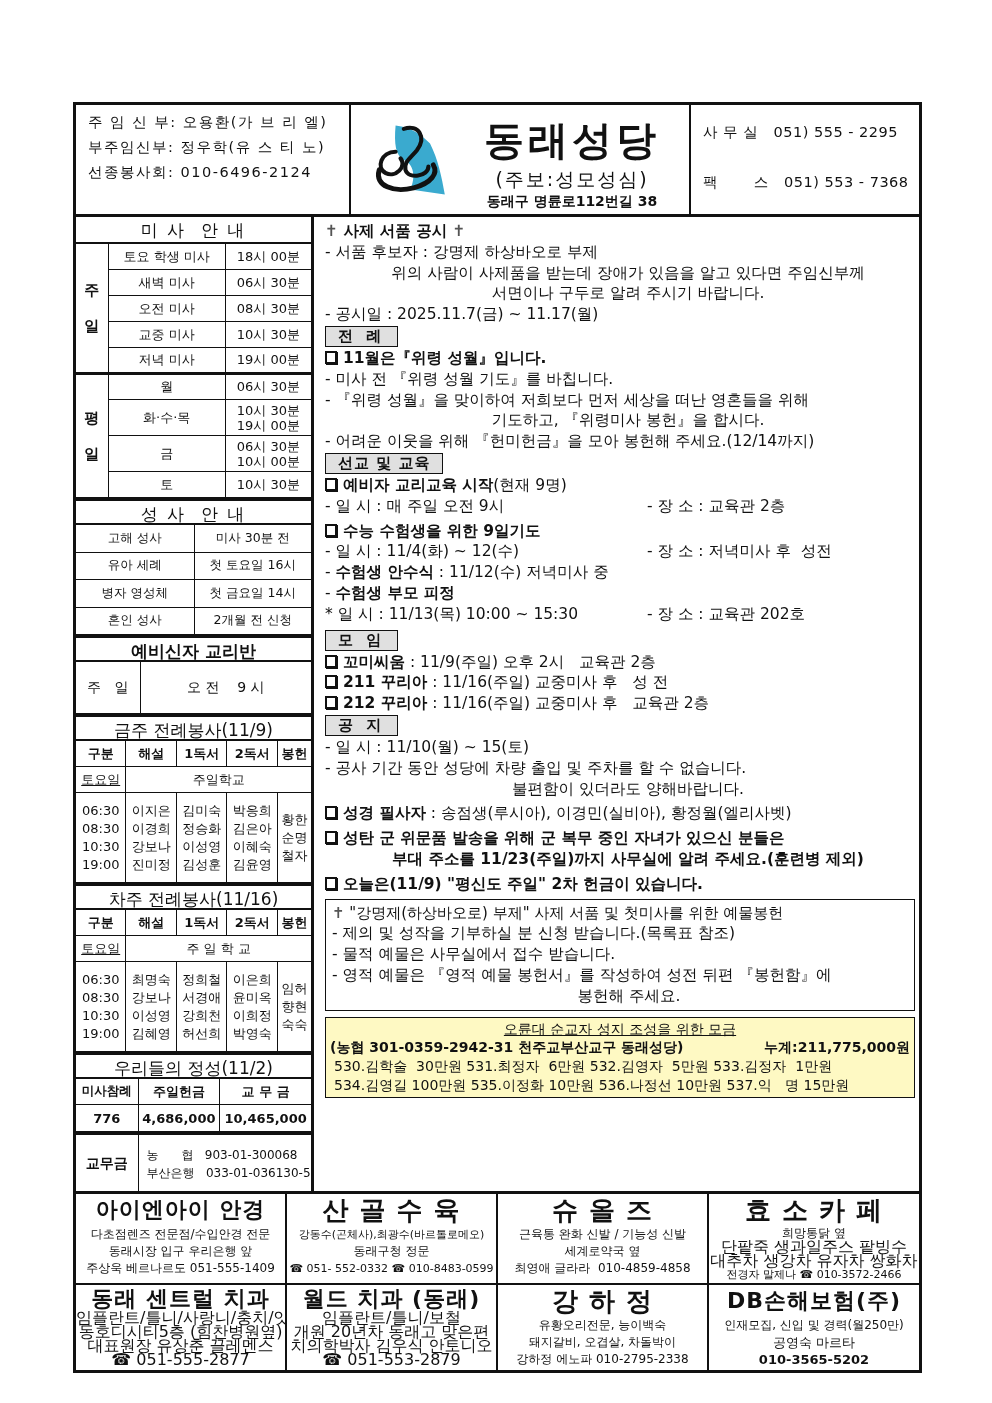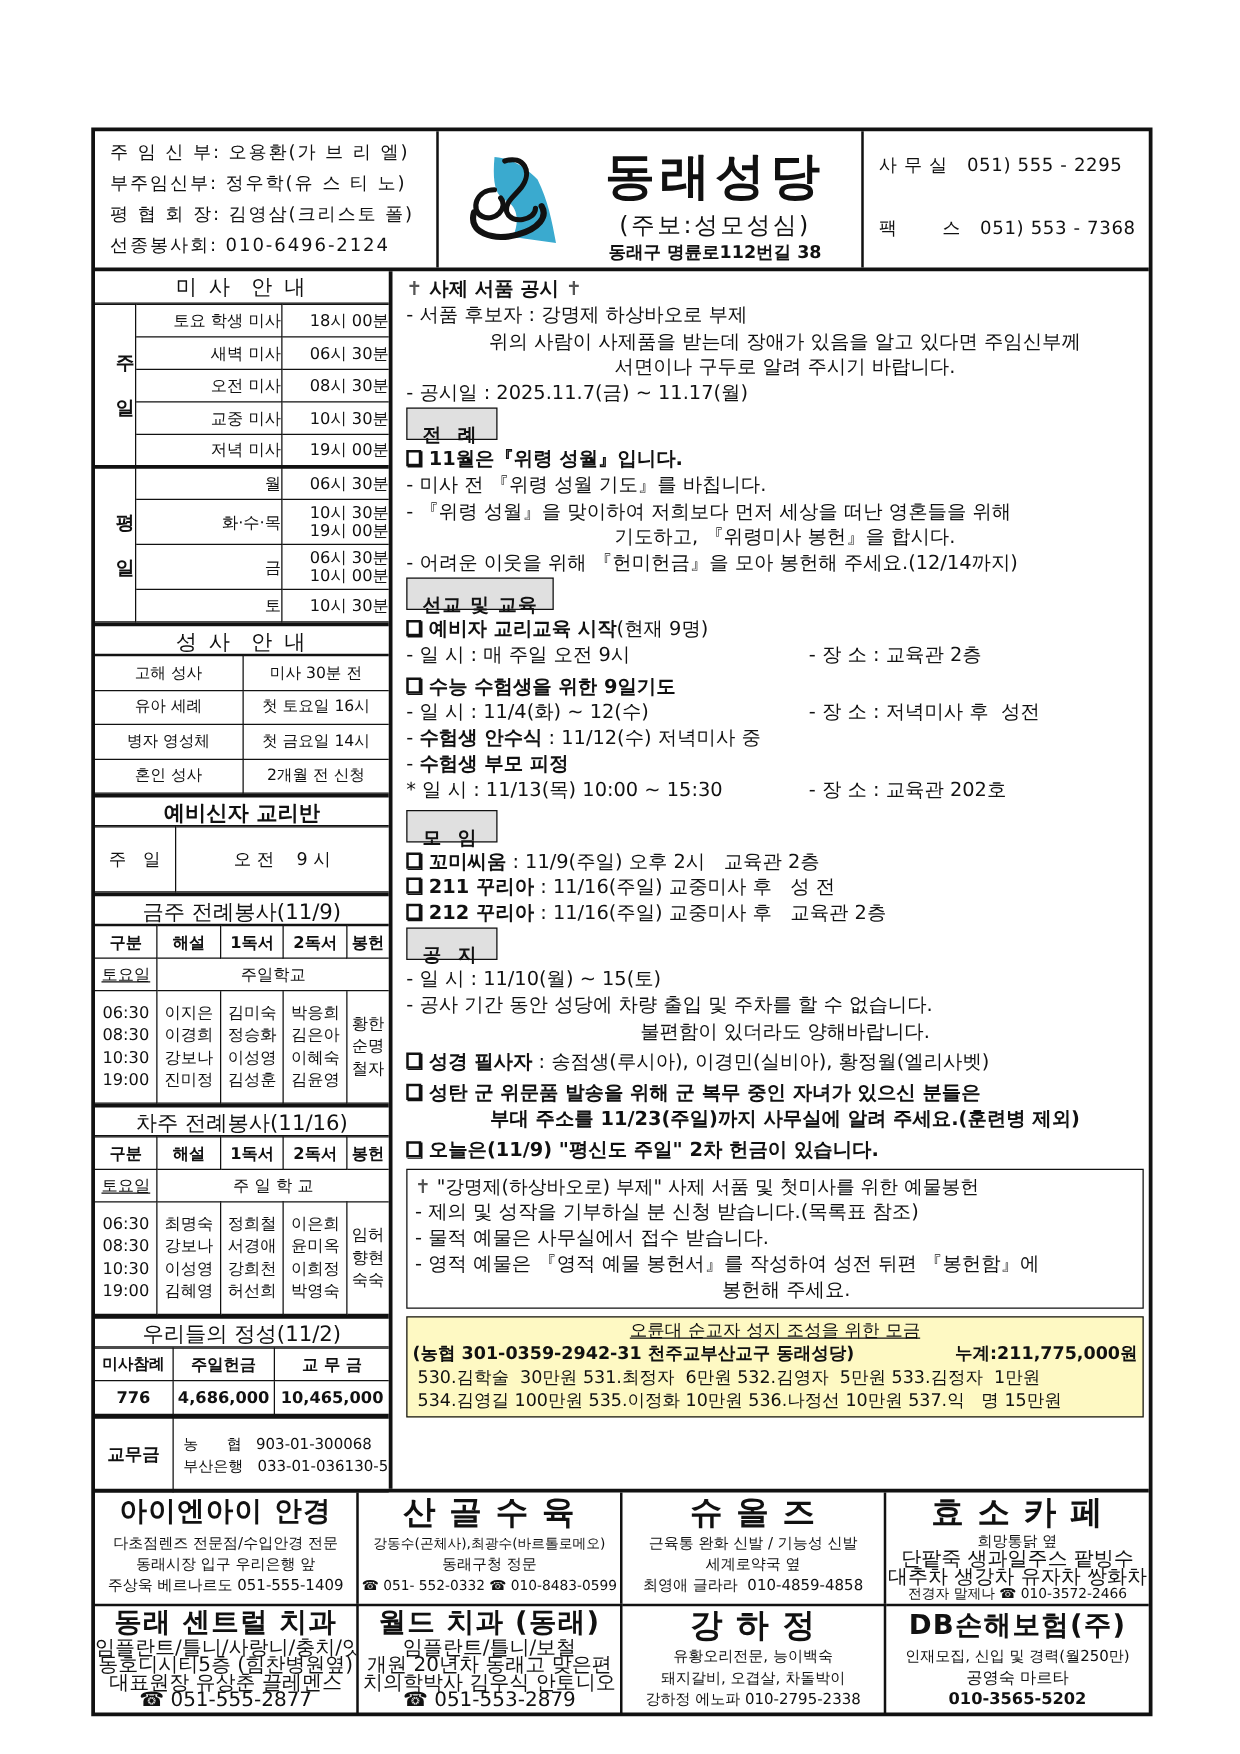--- a/index.html
+++ b/index.html
@@ -17,21 +17,21 @@
   .subtitle { position: absolute; left: 116px; top: 62px; width: 210px; text-align: center; font-size: 19px; letter-spacing: 2px; }
   .addr { position: absolute; left: 116px; top: 88px; width: 210px; text-align: center; font-size: 14px; font-weight: bold; }
   .hdr-right { position: absolute; left: 617px; top: 0; width: 226px; height: 109px; padding: 18px 0 0 10px; font-size: 14.5px; }
   .hdr-right div { height: 50px; white-space: nowrap; letter-spacing: 0.5px; }
 
   
   .left { position: absolute; left: 0; top: 112px; width: 238px; height: 974px; border-right: 3px solid #111; }
   .box-title { height: 26px; line-height: 26px; text-align: center; font-size: 17px; border-bottom: 1px solid #111; letter-spacing: 2px; }
   table { border-collapse: collapse; width: 100%; }
   td, th { border: 1px solid #111; text-align: center; font-weight: normal; font-size: 13px; }
-  .mass td { height: 26px; text-align: right; }
+  .mass td { height: 26px; }
   .mass td.side { font-size: 15px; font-weight: bold; width: 32px; border-left: none; line-height: 36px; }
   .mass tr td:last-child { border-right: none; }
   .sac td { height: 27.5px; font-size: 12.5px; }
   .sac tr td:first-child { border-left: none; width: 118px; }
   .sac tr td:last-child { border-right: none; }
   .sec-sep { border-top: 3px solid #111; }
   .cat td { height: 52px; font-size: 14px; }
   .serv th { font-weight: bold; font-size: 13px; height: 26px; }
   .serv td { font-size: 13px; }
   .serv tr > *:first-child { border-left: none; }
@@ -42,21 +42,21 @@
   .offer tr > *:first-child { border-left: none; }
   .offer tr > *:last-child { border-right: none; }
   .bank td { font-size: 12px; height: 60px; }
   .bank td.acct { text-align: left; padding-left: 8px; line-height: 18px; }
 
   
   .right { position: absolute; left: 241px; top: 112px; width: 602px; height: 974px; padding: 4px 6px 0 8px; font-size: 15.5px; }
   .line { height: 20.8px; line-height: 20.8px; white-space: nowrap; }
   .indent { padding-left: 18px; text-align: center; }
   .b { font-weight: bold; }
-  .tag { display: inline-block; background: #e0e0e0; border: 1.5px solid #111; padding: 12px 12px; height: 21px; line-height: 19px; font-weight: bold; font-size: 15px; letter-spacing: 4px; margin: 1px 0; }
+  .tag { display: inline-block; background: #e0e0e0; border: 1.5px solid #111; padding: 0 12px; height: 21px; line-height: 19px; font-weight: bold; font-size: 15px; letter-spacing: 4px; margin: 1px 0; }
   .sq { display: inline-block; width: 12px; height: 13px; border: 2px solid #111; margin-right: 6px; vertical-align: -1px; box-shadow: 1px 1px 0 #111; }
   .gap { height: 4px; }
   .boxed { border: 1.5px solid #111; padding: 3px 6px; margin: 4px 0 6px 0; width: 590px; }
   .fund { border: 1.5px solid #111; background: #fef9c3; margin-top: 2px; padding: 2px 4px; width: 590px; font-size: 14px; }
   .fund .ft { text-align: center; text-decoration: underline; height: 18px; line-height: 18px; }
   .fund .fl { height: 19px; line-height: 19px; white-space: nowrap; }
   .cross { color: #555; font-weight: bold; }
 
   
   .ads { position: absolute; left: 0; top: 1086px; width: 843px; height: 179px; border-top: 3px solid #111; }
@@ -67,21 +67,20 @@
 </style>
 </head>
 <body>
 
 <div class="page">
 
   <div class="hdr">
     <div class="hdr-left">
       <div>주 임 신 부: 오용환(가 브 리 엘)</div>
       <div>부주임신부: 정우학(유 스 티 노)</div>
-      <div>평 협 회 장: 김영삼(크리스토 폴)</div>
       <div>선종봉사회: 010-6496-2124</div>
     </div>
     <div class="hdr-mid">
       <svg class="logo" viewBox="0 0 100 100">
         <path d="M30 8 C50 10 62 20 72 30 C82 50 86 70 90 92 L48 86 C55 70 52 55 40 50 C30 45 28 30 30 8 Z" fill="#3aaacf"></path>
         <path d="M40 12 C58 6 68 22 56 38 C48 48 40 52 42 62 C46 74 70 70 70 58" fill="none" stroke="#111" stroke-width="5" stroke-linecap="round"></path>
         <path d="M30 40 C12 40 6 60 18 66 C30 72 44 58 36 48" fill="none" stroke="#111" stroke-width="5" stroke-linecap="round"></path>
         <path d="M10 62 C4 82 28 90 52 84 C74 78 82 66 76 56" fill="none" stroke="#111" stroke-width="6" stroke-linecap="round"></path>
       </svg>
       <div class="title">동래성당</div>

